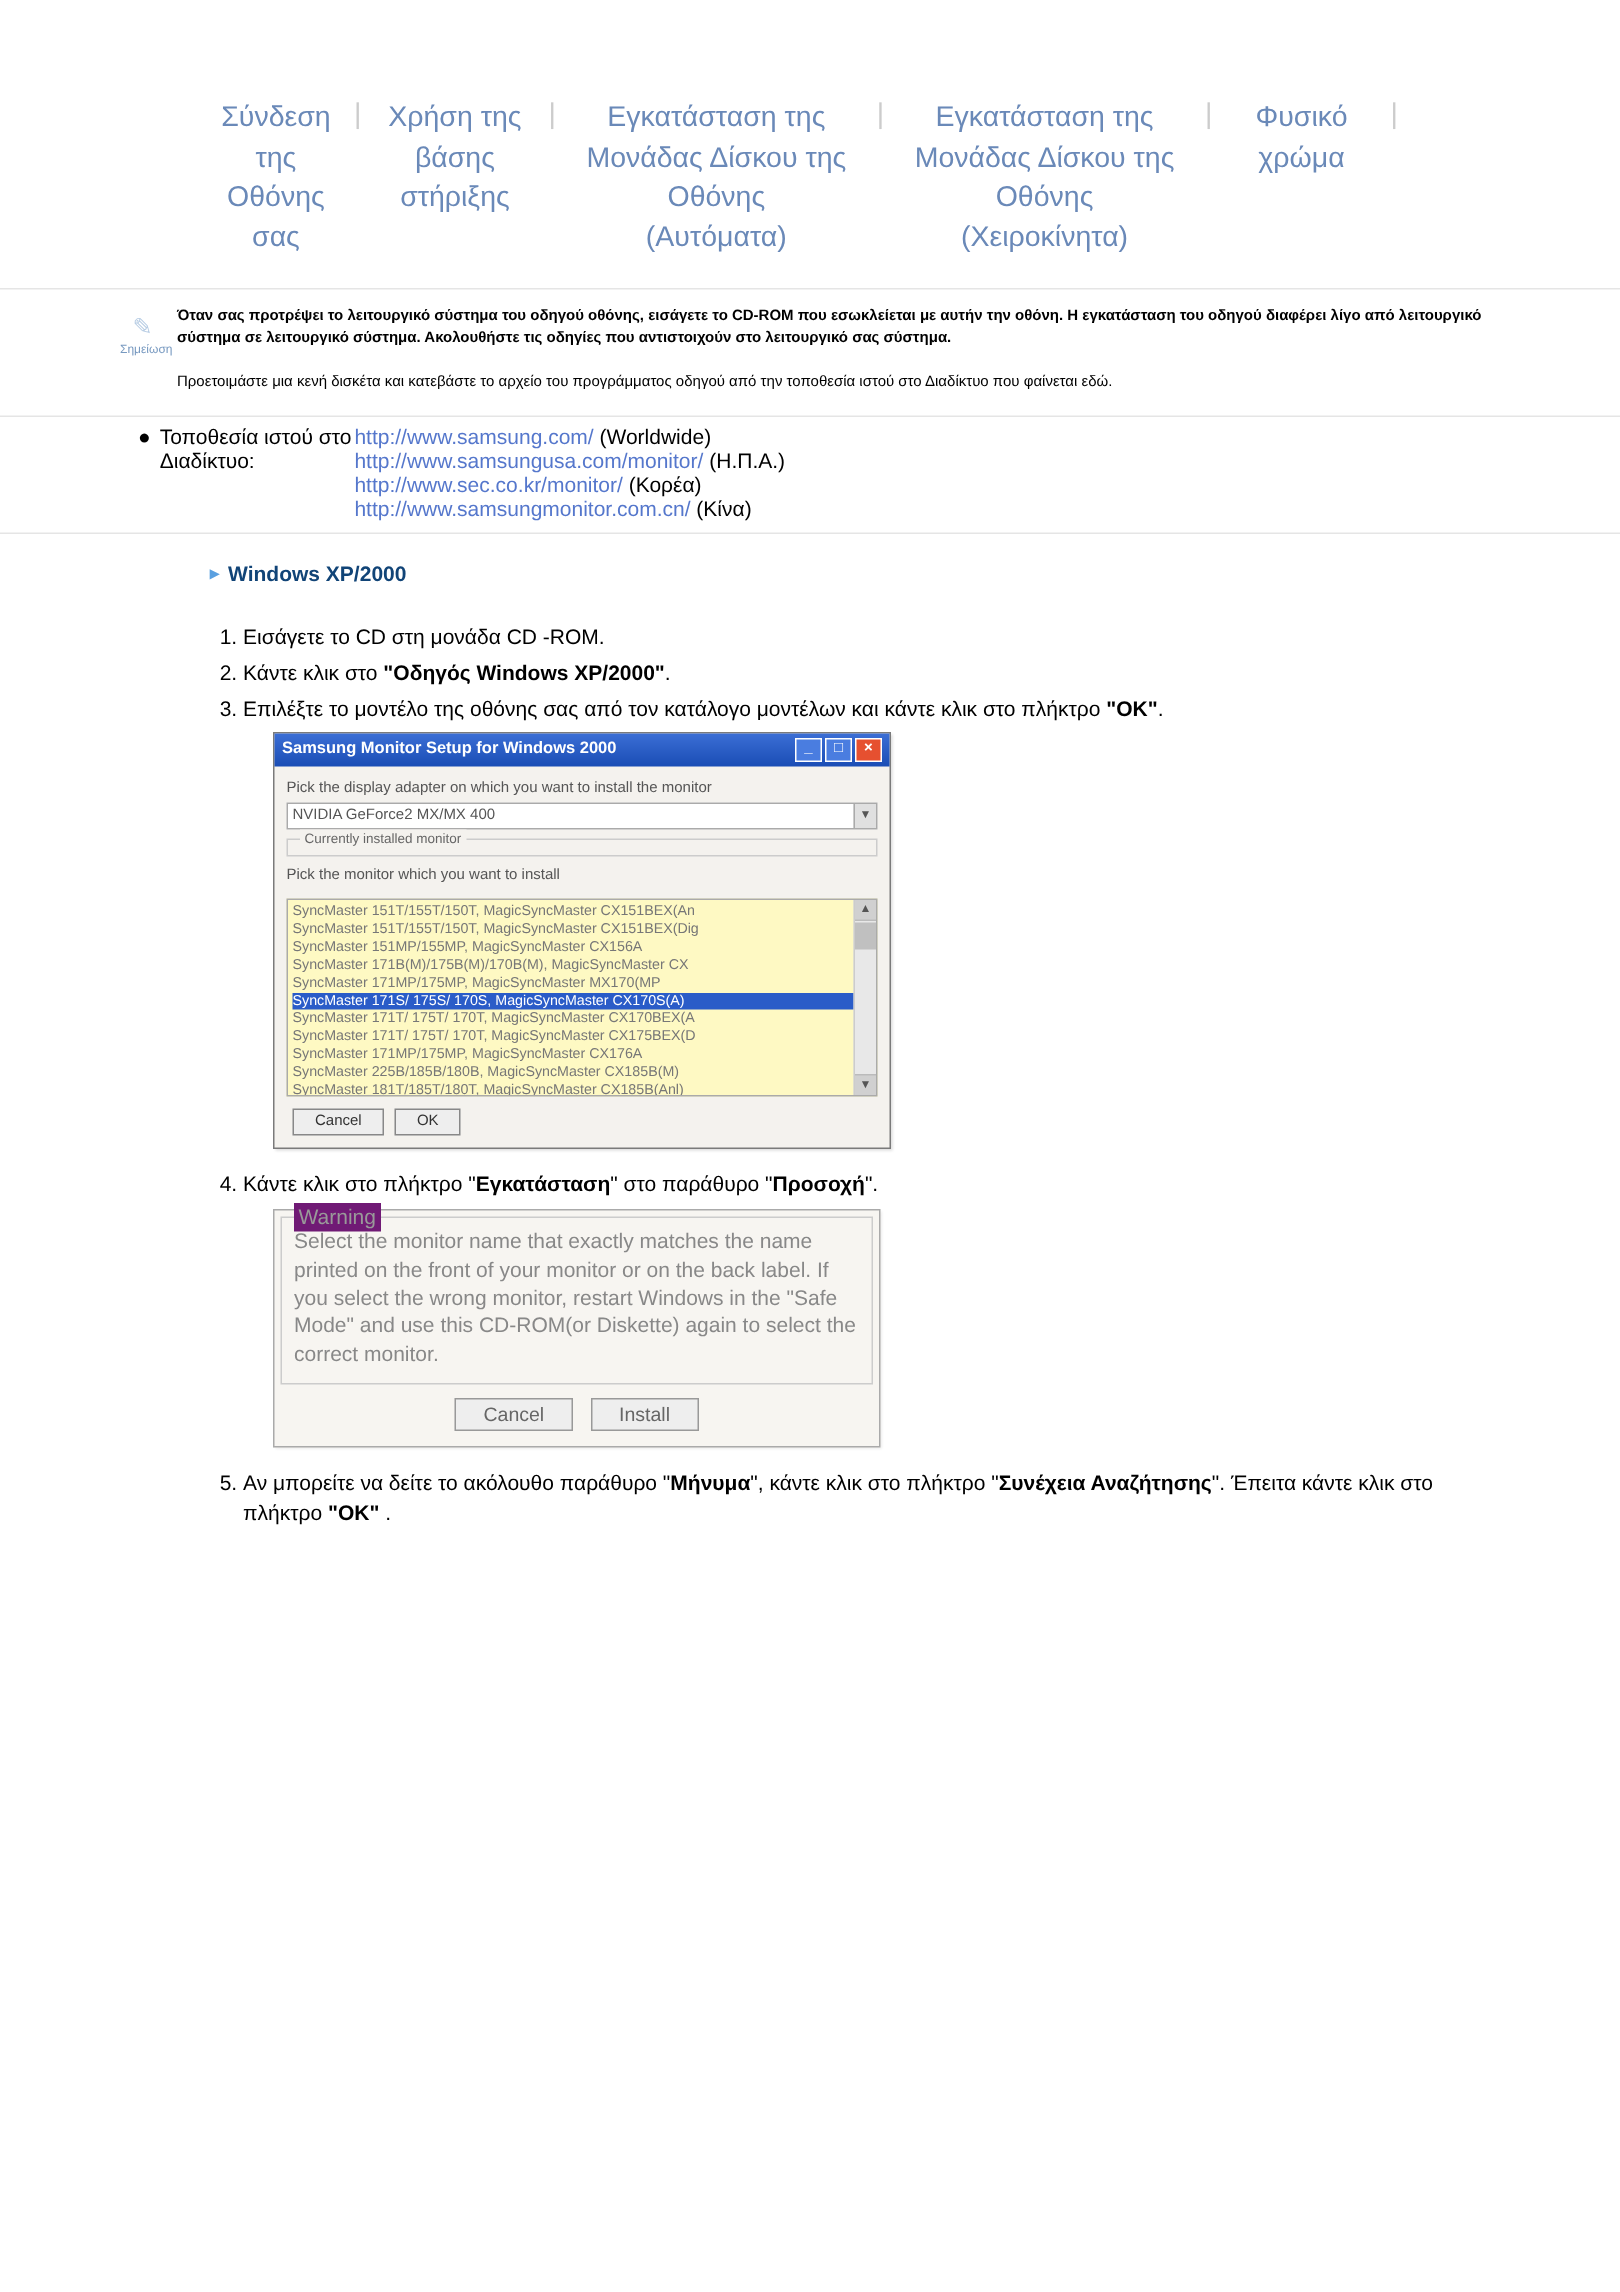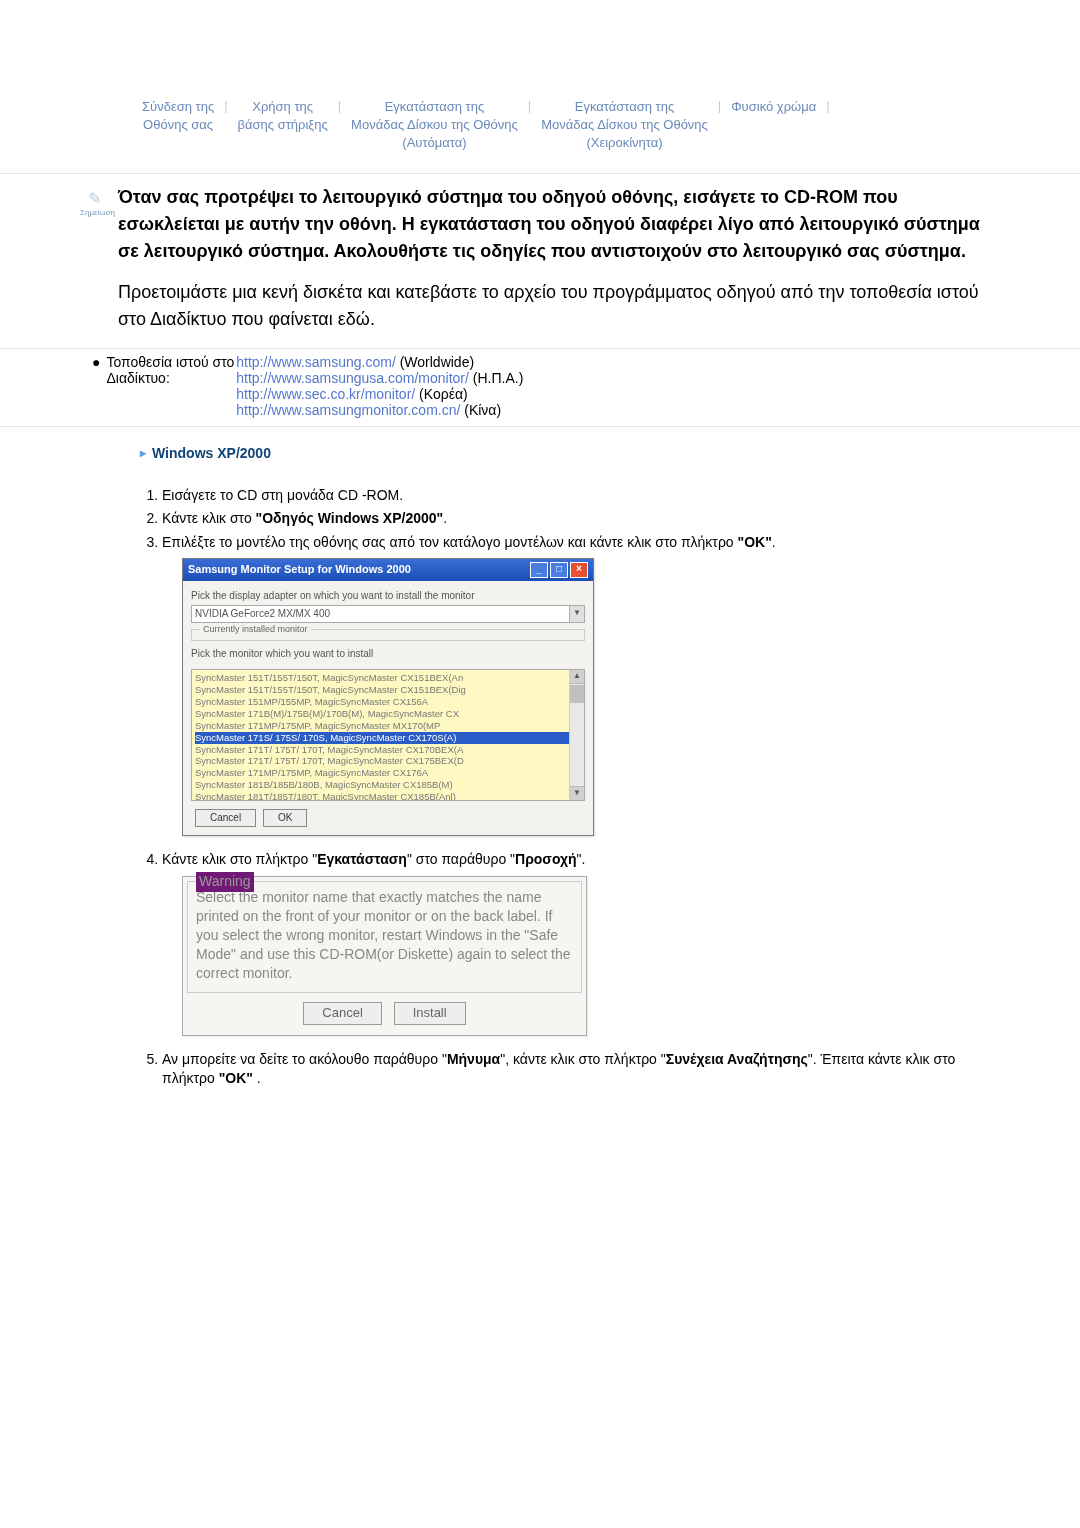--- a/index.html
+++ b/index.html
@@ -10,22 +10,22 @@
     color: #000000;
   }
   .page {
     width: 1080px;
     margin: 0 auto;
     padding: 0;
   }
   .nav-tabs {
     display: flex;
     align-items: flex-start;
-    padding: 98px 140px 20px 140px;
-    font-size: 13px;
+    padding: 66px 140px 20px 140px;
+    font-size: 19px;
     color: #6a89b8;
   }
   .nav-tab {
     text-align: center;
     padding: 0 2px;
     line-height: 1.4;
   }
   .nav-sep {
     color: #ccc;
     padding: 0 8px;
@@ -48,21 +48,21 @@
     color: #b8cde4;
     font-size: 16px;
   }
   .note-label {
     font-size: 8px;
     color: #7799c0;
     display: block;
   }
   .note-body {
     padding-left: 8px;
-    font-size: 18px;
+    font-size: 10px;
     line-height: 1.5;
   }
   .bold-intro {
     font-weight: bold;
   }
   .bullet-row {
     display: flex;
     align-items: flex-start;
     padding: 5px 80px 0 92px;
     font-size: 14px;
@@ -375,21 +375,21 @@
                 <div class="sw-list-inner" id="swlist">
                     <div>SyncMaster 151T/155T/150T, MagicSyncMaster CX151BEX(An</div>
                     <div>SyncMaster 151T/155T/150T, MagicSyncMaster CX151BEX(Dig</div>
                     <div>SyncMaster 151MP/155MP, MagicSyncMaster CX156A</div>
                     <div>SyncMaster 171B(M)/175B(M)/170B(M), MagicSyncMaster CX</div>
                     <div>SyncMaster 171MP/175MP, MagicSyncMaster MX170(MP</div>
                     <div class="sw-sel">SyncMaster 171S/ 175S/ 170S, MagicSyncMaster CX170S(A)</div>
                     <div>SyncMaster 171T/ 175T/ 170T, MagicSyncMaster CX170BEX(A</div>
                     <div>SyncMaster 171T/ 175T/ 170T, MagicSyncMaster CX175BEX(D</div>
                     <div>SyncMaster 171MP/175MP, MagicSyncMaster CX176A</div>
-                    <div>SyncMaster 181B/185B/180B, MagicSyncMaster CX185B(M)</div>
+                    <div>SyncMaster 225B/185B/180B, MagicSyncMaster CX185B(M)</div>
                     <div>SyncMaster 181T/185T/180T, MagicSyncMaster CX185B(Anl)</div>
                   </div>
                 <div class="sw-scroll">
                   <div class="sw-sc-btn">▲</div>
                   <div class="sw-sc-thumb"></div>
                   <div class="sw-sc-btn bot">▼</div>
                 </div>
               </div>
               <div class="sw-btns">
                 <span class="sw-btn">Cancel</span>

